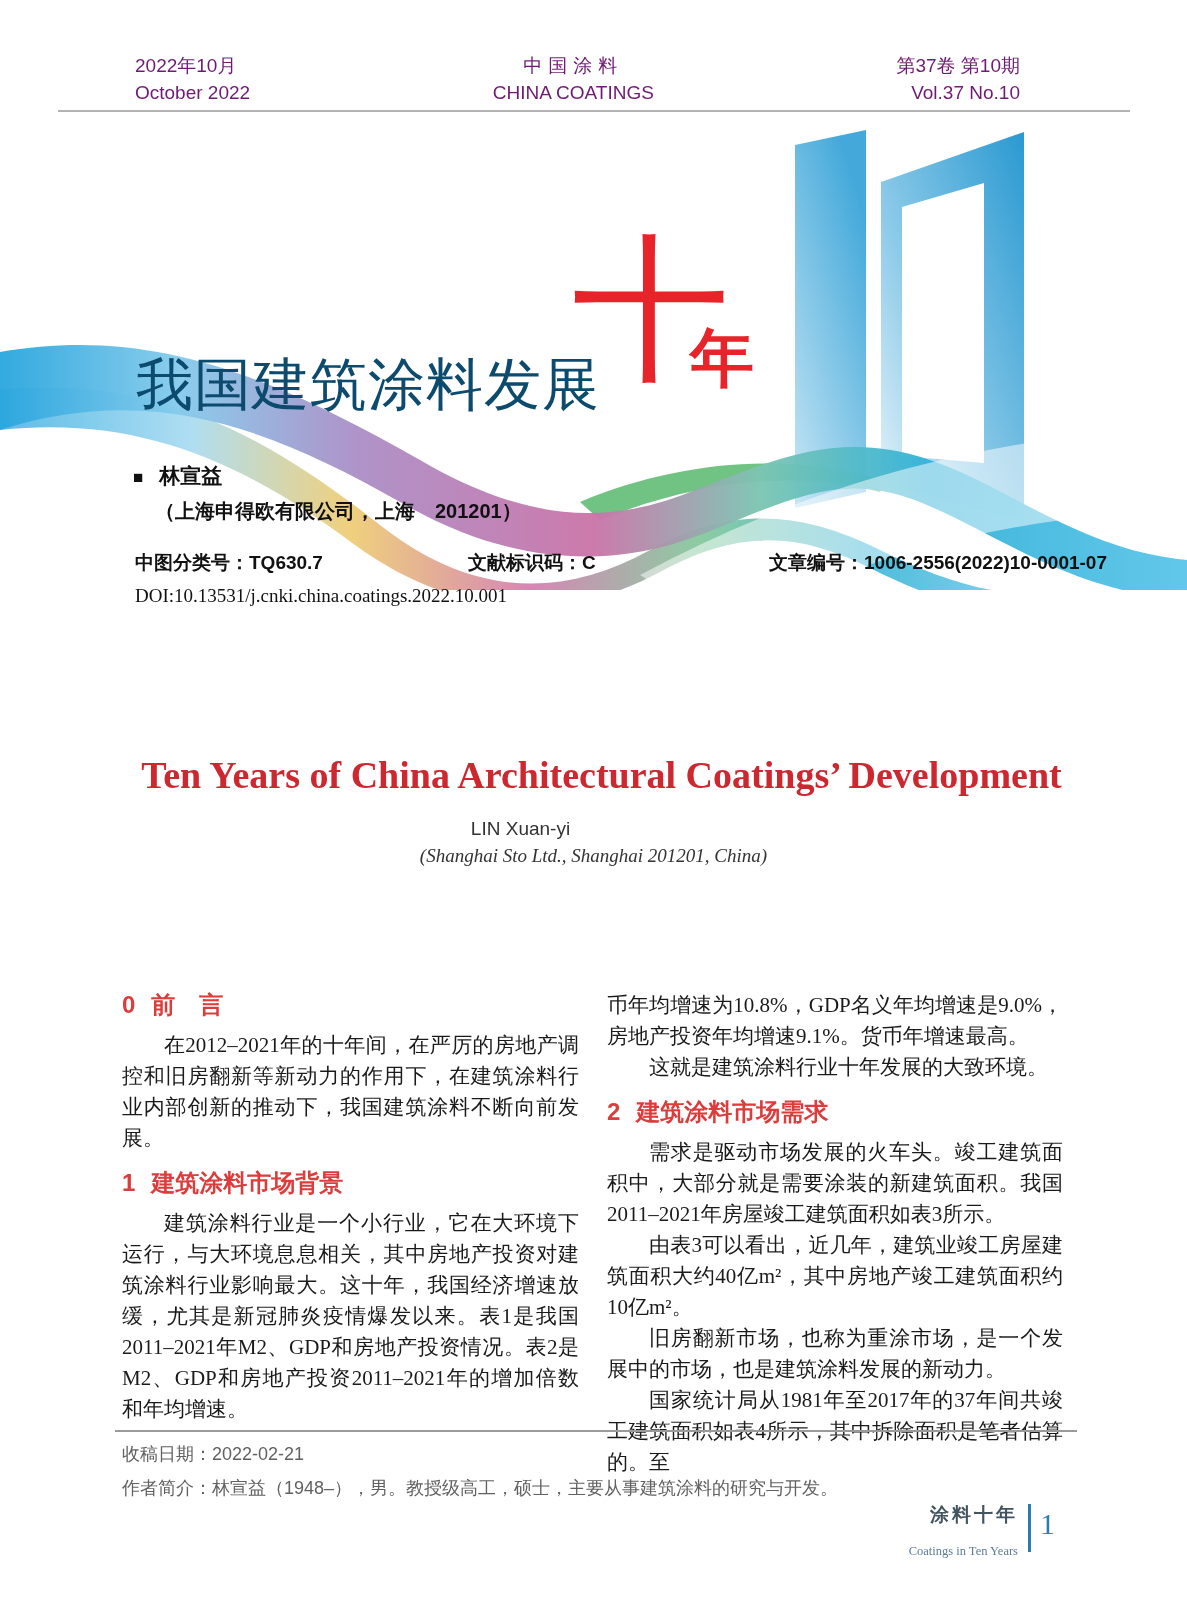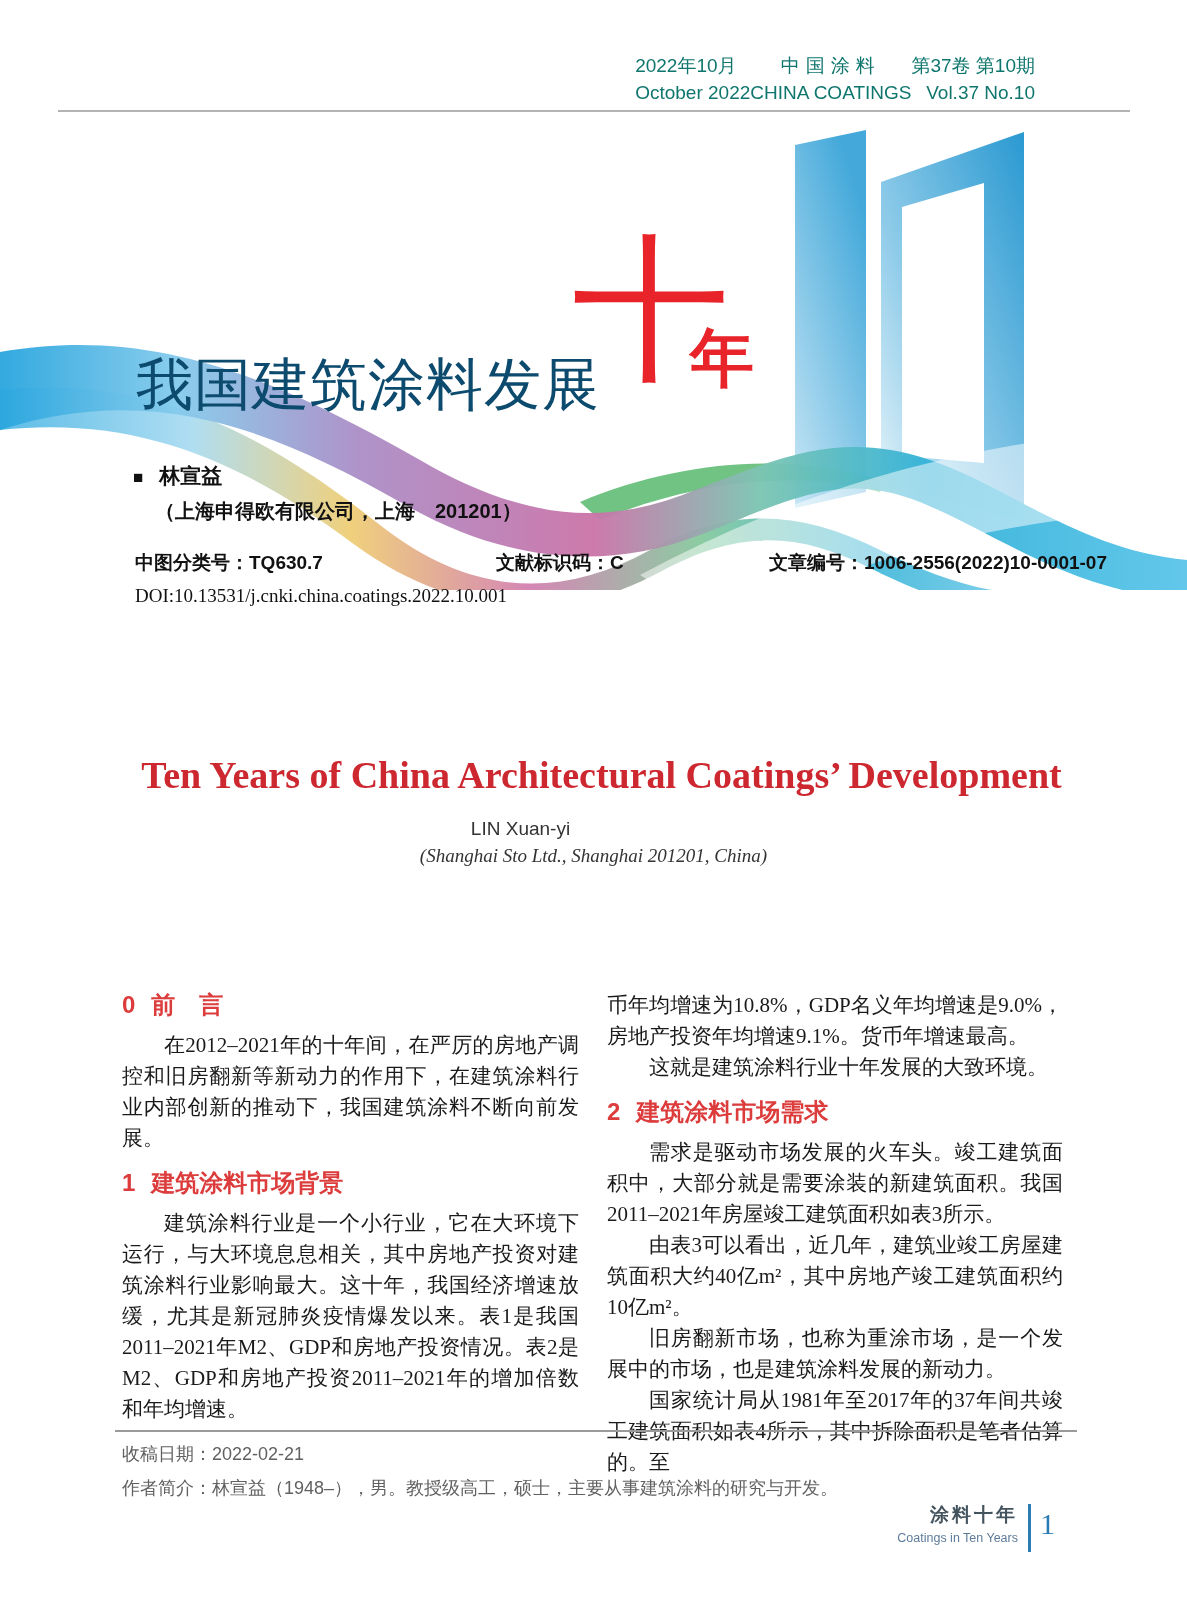--- a/index.html
+++ b/index.html
@@ -1,21 +1,21 @@
 <!DOCTYPE html>
 <html><head>
 <meta charset="utf-8">
 <style>
   html,body{margin:0;padding:0;background:#ffffff;}
   .page{position:relative;width:1187px;height:1600px;background:#ffffff;overflow:hidden;
         font-family:"Liberation Sans",sans-serif;}
 
   
-  .jheader{position:absolute;top:52px;left:135px;right:152px;display:flex;
-           justify-content:flex-end;color:#0f766e;font-size:19px;line-height:27px;}
+  .jheader{position:absolute;top:52px;left:135px;right:167px;display:flex;
+           justify-content:space-between;color:#701a75;font-size:19px;line-height:27px;}
   .jh-left{text-align:left;}
   .jh-center{text-align:center;}
   .jh-right{text-align:right;}
   .jh-cn{letter-spacing:6px;}
   .header-rule{position:absolute;top:110px;left:58px;width:1072px;height:2px;background:#b3b3b3;}
 
   
   .banner-art{position:absolute;top:130px;left:0;width:1187px;height:460px;}
 
   .title-cn{position:absolute;left:122px;top:342px;margin:14px;font-size:57px;font-weight:400;
@@ -24,21 +24,21 @@
              font-family:"Liberation Serif",serif;color:#e8232a;}
   .title-year{position:absolute;left:690px;top:326px;font-size:64px;line-height:1;font-weight:800;
               color:#e8232a;}
 
   .author-row{position:absolute;left:133px;top:462px;font-size:21px;font-weight:700;color:#111;}
   .author-marker{font-size:17px;margin-right:10px;color:#111;}
   .affil-cn{position:absolute;left:155px;top:498px;font-size:20px;font-weight:700;color:#111;}
 
   
   .meta-clc{position:absolute;left:135px;top:550px;font-size:19px;font-weight:700;color:#111;}
-  .meta-doc{position:absolute;left:468px;top:550px;font-size:19px;font-weight:700;color:#111;margin-left:28px;}
+  .meta-doc{position:absolute;left:468px;top:550px;font-size:19px;font-weight:700;color:#111;}
   .meta-artid{position:absolute;left:769px;top:550px;font-size:19px;font-weight:700;color:#111;}
   .doi{position:absolute;left:135px;top:585px;font-size:19px;color:#111;
        font-family:"Liberation Serif",serif;}
 
   
   .title-en{position:absolute;left:0;top:745px;width:1187px;margin:8px;text-align:center;
             font-size:38px;font-weight:700;color:#cd2730;font-family:"Liberation Serif",serif;}
   .author-en{position:absolute;left:0;top:818px;width:1041px;text-align:center;
              font-size:19px;color:#333;}
   .affil-en{position:absolute;left:0;top:845px;width:1187px;text-align:center;font-size:19px;
@@ -57,21 +57,21 @@
 
   
   .foot-rule{position:absolute;top:1430px;left:115px;width:962px;height:2px;background:#9a9a9a;}
   .foot-received{position:absolute;left:122px;top:1442px;font-size:18px;color:#616161;}
   .foot-bio{position:absolute;left:122px;top:1476px;font-size:18px;color:#616161;}
 
   
   .page-marker{position:absolute;left:858px;top:1502px;display:flex;align-items:flex-start;}
   .pm-text{width:160px;text-align:right;}
   .pm-cn{font-size:19px;font-weight:700;color:#44545f;letter-spacing:3px;}
-  .pm-en{font-size:12.5px;color:#5d7b99;font-family:Liberation Sans, sans-serif;margin-top:3px;}
+  .pm-en{font-size:12.5px;color:#5d7b99;font-family:Liberation Serif, serif;margin-top:16px;}
   .pm-bar{width:3px;height:48px;background:#2b7cb5;margin:2px 9px 0 10px;}
   .pm-num{font-size:30px;color:#2b7cb5;font-family:"Liberation Serif",serif;margin-top:5px;}
 </style>
 </head>
 <body>
 
 <div class="page">
 
   <header class="jheader">
     <div class="jh-left">

